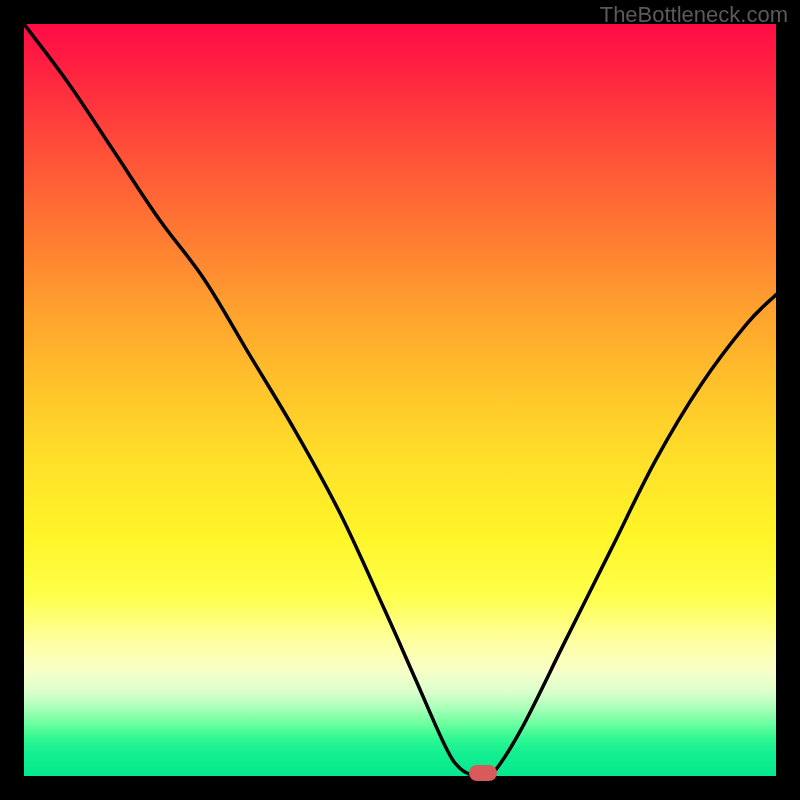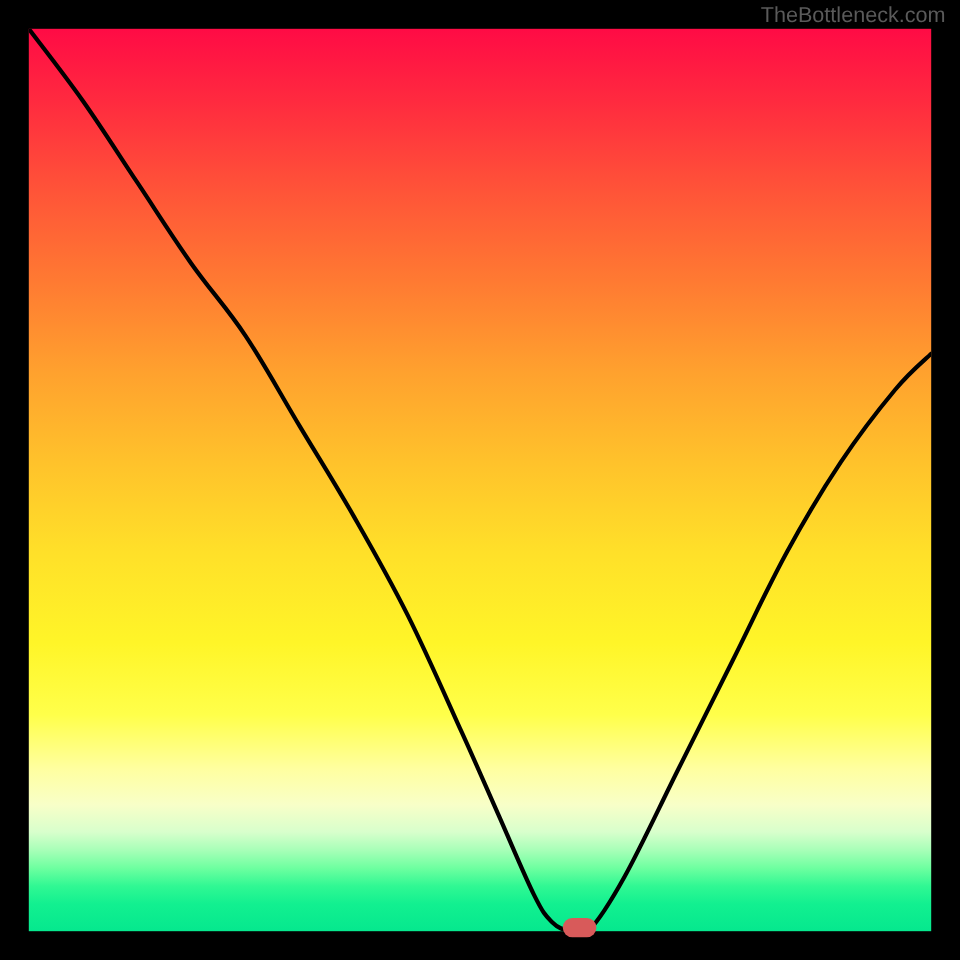--- a/index.html
+++ b/index.html
@@ -12,21 +12,21 @@
     height: 800px;
     background: #000;
     position: relative;
     font-family: Arial, sans-serif;
   }
   .watermark {
     position: absolute;
     top: 2px;
     right: 12px;
     color: #5a5a5a;
-    font-size: 18px;
+    font-size: 22px;
     font-weight: 500;
     z-index: 10;
   }
   .chart-area {
     position: absolute;
     left: 24px;
     top: 24px;
     width: 752px;
     height: 752px;
   }

